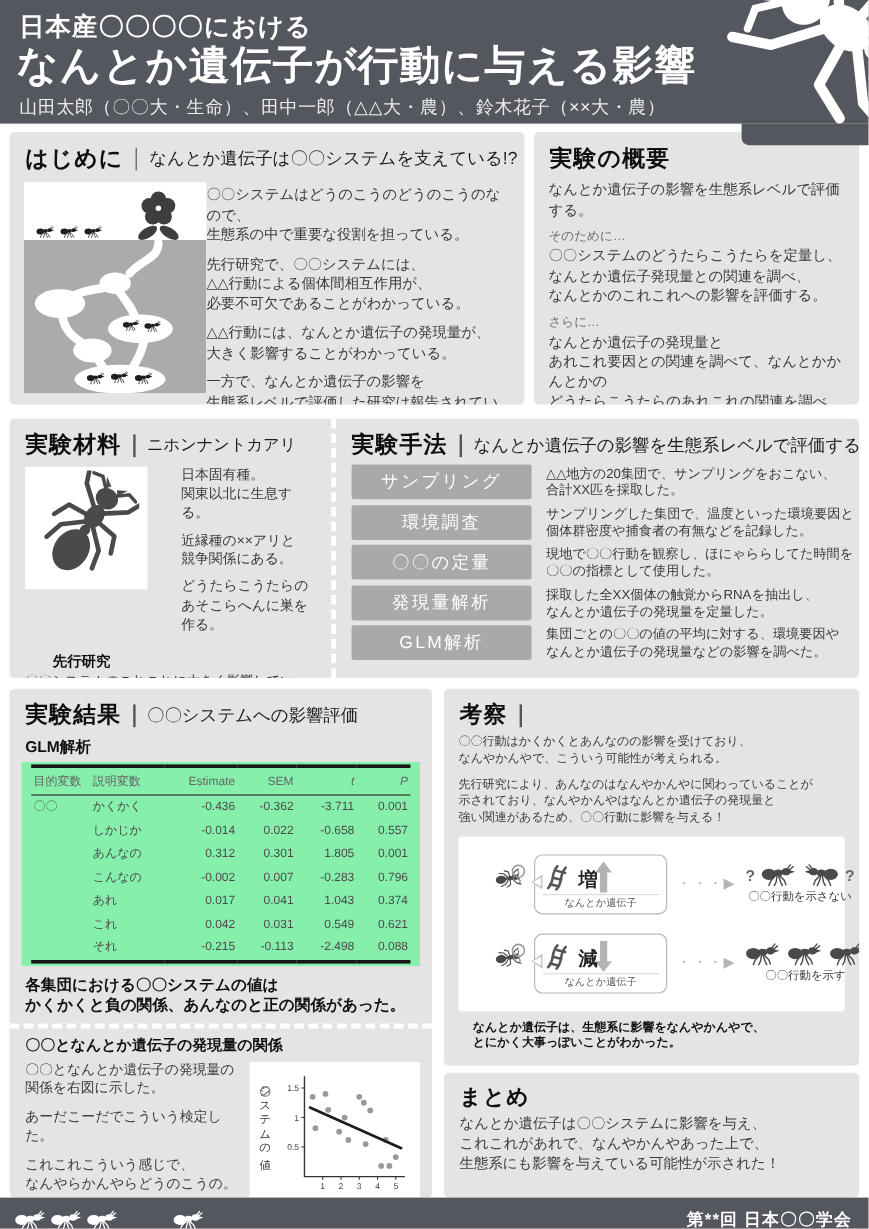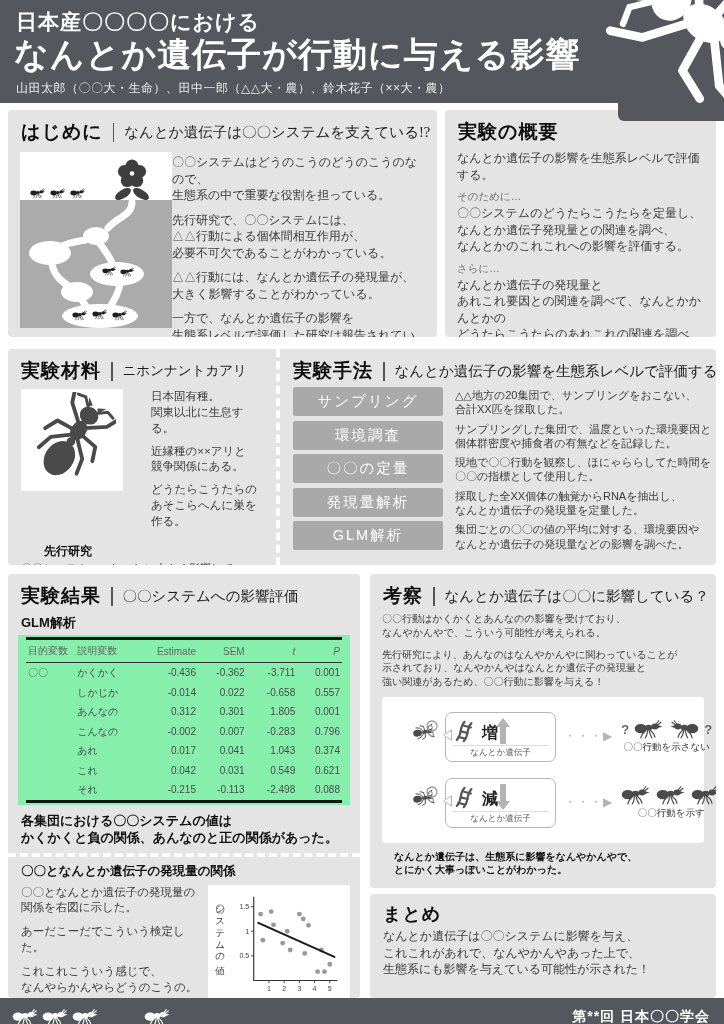--- a/index.html
+++ b/index.html
@@ -4,36 +4,36 @@
 <style>
   html,body{margin:0;padding:0;background:#fff;}
   .poster{position:relative;width:724px;height:1024px;background:#fff;overflow:hidden;
           font-family:"Liberation Sans","DejaVu Sans",sans-serif;color:#3a3a3a;}
   .pre{white-space:pre-line;}
 
   
   .header{position:absolute;left:0;top:0;width:724px;height:103px;background:#54575E;color:#fff;z-index:5;}
   .hdr-subtitle{position:absolute;left:16px;top:8px;font-size:21px;font-weight:bold;letter-spacing:1px;}
   .hdr-title{position:absolute;left:14px;top:32px;font-size:34px;font-weight:bold;letter-spacing:1px;}
-  .hdr-authors{position:absolute;left:16px;top:80px;font-size:12px;color:#ececec;letter-spacing:.5px;text-align:center;}
+  .hdr-authors{position:absolute;left:16px;top:80px;font-size:15px;color:#ececec;letter-spacing:.5px;text-align:center;}
   .hdr-notch{position:absolute;right:0;top:103px;width:106px;height:18px;background:#54575E;border-radius:0 0 0 6px;}
   .hdr-ant{position:absolute;right:-14px;top:-16px;width:160px;height:160px;color:#fff;z-index:6;}
 
   
   .card{position:absolute;background:#E4E4E4;border-radius:4px;overflow:hidden;}
   .sec-head{display:flex;align-items:center;gap:10px;padding:9px 13px 3px;}
   .sec-title{font-size:19px;font-weight:bold;color:#0f0f0f;letter-spacing:1px;white-space:nowrap;}
   .sec-divider{width:1.5px;height:19px;background:#555;flex:none;}
   .sec-sub{font-size:14.5px;color:#1c1c1c;white-space:nowrap;}
   .strong{font-weight:bold;color:#111;}
   p{margin:0 0 7px 0;font-size:12px;line-height:1.38;}
   .lead-in{font-size:10.5px;color:#6E6E6E;margin:6px 0 1px;}
 
   
-  #intro{left:8px;top:110px;width:429px;height:227px;font-family:Liberation Serif, serif;}
+  #intro{left:8px;top:110px;width:429px;height:227px;}
   .intro-body{display:flex;padding:4px 12px;}
   .nest-box{flex:none;width:152px;height:176px;background:#fff;}
   .intro-text{flex:1;padding-top:2px;}
   .intro-text p{margin-bottom:8px;}
 
   
   #overview{left:445px;top:110px;width:271px;height:227px;}
   .ov-body{padding:2px 12px;}
 
   
@@ -468,21 +468,20 @@
           </svg>
 
       </div>
     </div>
   </section>
 
   <section class="card" id="discussion">
     <div class="sec-head">
       <span class="sec-title">考察</span>
       <span class="sec-divider"></span>
-      <span class="sec-sub">なんとか遺伝子は〇〇に影響している？</span>
     </div>
     <div class="disc-body">
       <p class="pre">〇〇行動はかくかくとあんなのの影響を受けており、
 なんやかんやで、こういう可能性が考えられる。</p>
       <p class="pre">先行研究により、あんなのはなんやかんやに関わっていることが
 示されており、なんやかんやはなんとか遺伝子の発現量と
 強い関連があるため、〇〇行動に影響を与える！</p>
       <div class="diagram-box">
 
         <div class="dg-row">

